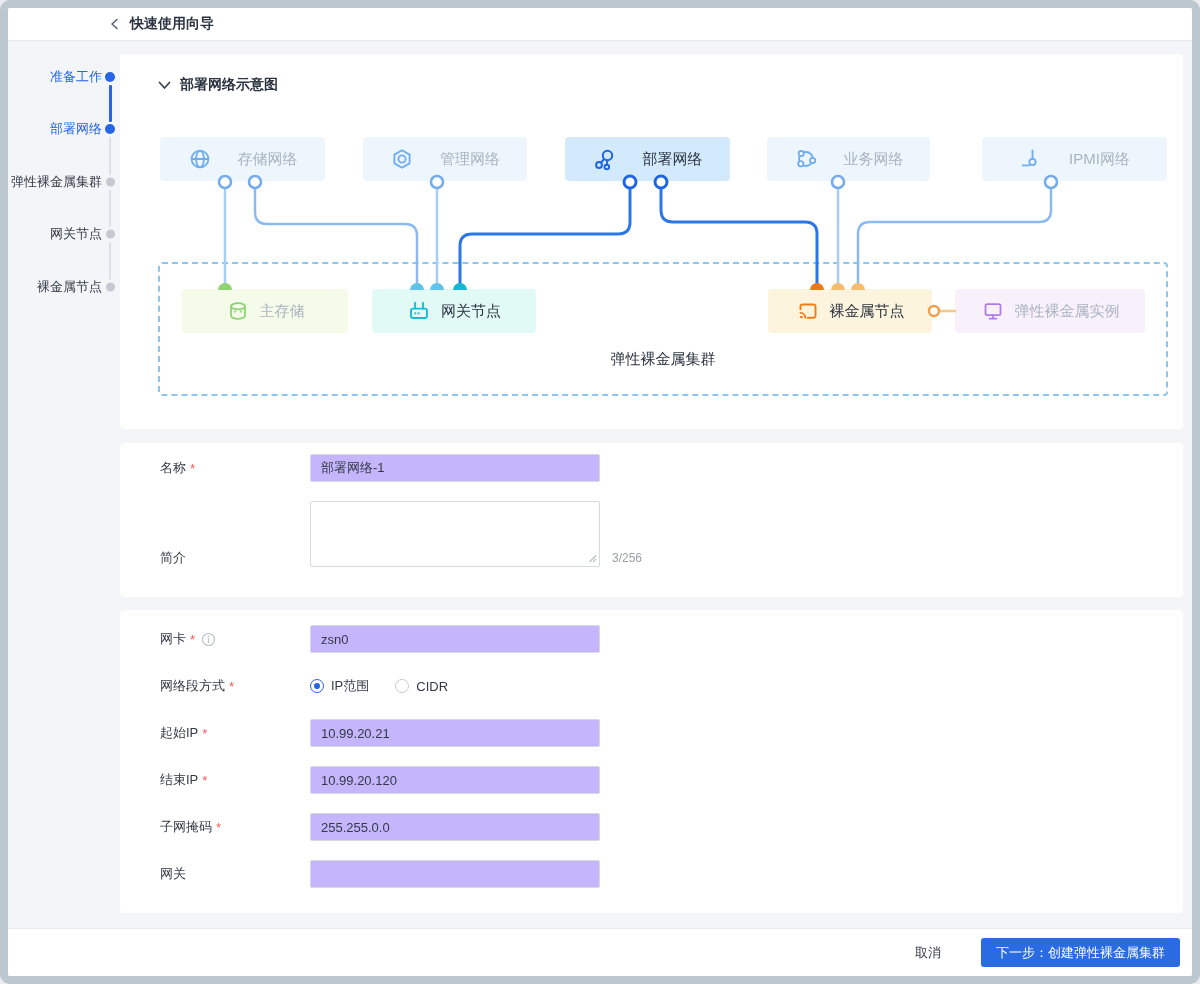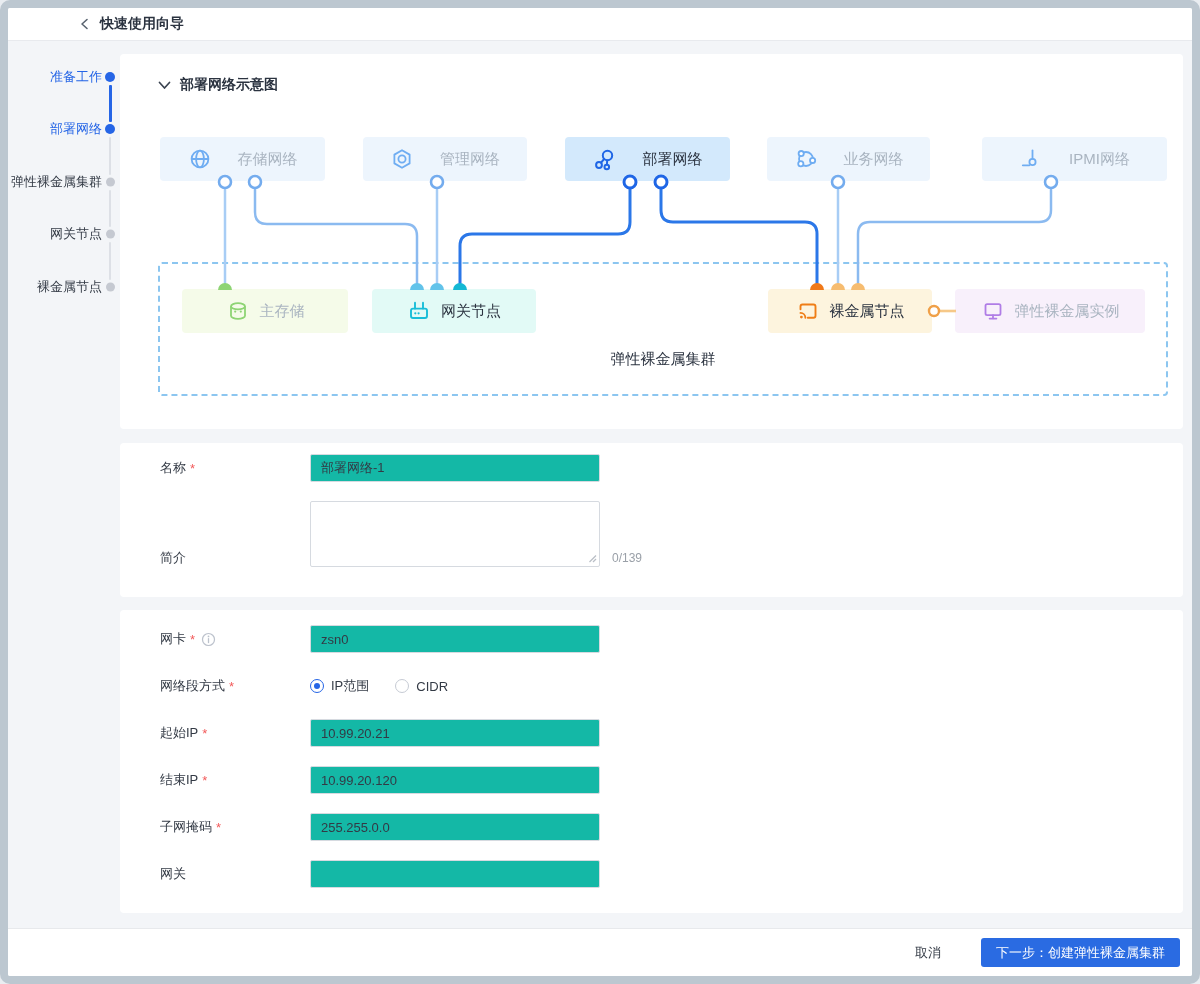--- a/index.html
+++ b/index.html
@@ -9,21 +9,21 @@
   .frame{
     width:1200px;height:984px;
     border:8px solid #bcc7d0;border-radius:10px;
     background:#f3f5f8;
     display:flex;flex-direction:column;overflow:hidden;
   }
 
   
   .header{
     height:33px;flex:0 0 33px;background:#fff;border-bottom:1px solid #e8eaee;
-    display:flex;align-items:center;padding-left:70px;gap:9px;
+    display:flex;align-items:center;padding-left:100px;gap:9px;
   }
   .header-title{font-size:14px;font-weight:700;color:#2b3340;}
   .back-btn{display:inline-flex;align-items:center;cursor:pointer;}
 
   
   .main{flex:1;display:flex;min-height:0;}
 
   
   .sidebar{width:112px;flex:0 0 112px;position:relative;}
   .seg{position:absolute;left:101px;width:2px;border-radius:1px;}
@@ -68,21 +68,21 @@
 
   
   .card-basic{margin-top:14px;height:154px;padding:11px 0 0 40px;}
   .card-net{margin-top:13px;height:303px;padding:15px 0 0 40px;}
   .form-row{display:flex;margin-bottom:19px;}
   .form-label{width:150px;flex:0 0 150px;display:flex;align-items:center;gap:4px;
     font-size:13px;color:#333a45;padding-top:0;height:28px;}
   .form-row--top .form-label{align-items:flex-start;padding-top:6px;height:auto;}
   .req{color:#f25a5a;font-size:13px;}
   .text-input{width:290px;height:28px;border:1px solid #d6dae0;border-radius:2px;
-    padding:0 10px;font-size:13px;color:#333a45;background:#14b8a6;outline:none;}
+    padding:0 10px;font-size:13px;color:#333a45;background:#c4b5fd;outline:none;}
   .ta-wrap{position:relative;width:290px;}
   .textarea{width:290px;height:66px;border:1px solid #d6dae0;border-radius:2px;
     padding:6px 10px;font-size:13px;color:#333a45;resize:none;outline:none;display:block;}
   .ta-handle{position:absolute;right:3px;bottom:4px;}
   .counter{font-size:12px;color:#9aa0a8;align-self:flex-end;margin-left:12px;padding-bottom:2px;}
   .desc-row{align-items:flex-end;}
 
   .radio-row{height:28px;align-items:center;display:flex;}
   .radio-group{display:flex;align-items:center;height:28px;}
   .radio-item{display:flex;align-items:center;gap:7px;cursor:pointer;}
@@ -307,21 +307,21 @@
           <div class="form-label">
             <span>简介</span>
           </div>
           <div class="ta-wrap">
             <textarea class="textarea" style=""></textarea>
             <svg class="ta-handle" width="9" height="9" viewBox="0 0 9 9">
               <line x1="8" y1="1.5" x2="1.5" y2="8" stroke="#b9bec6" stroke-width="1.2"></line>
               <line x1="8" y1="5" x2="5" y2="8" stroke="#b9bec6" stroke-width="1.2"></line>
             </svg>
           </div>
-          <span class="counter">0/139</span>
+          <span class="counter">3/256</span>
         </div>
       </section>
 
       <section class="card card-net">
         <div class="form-row">
           <div class="form-label">
             <span>网卡</span>
             <span class="req">*</span>
             <svg width="15" height="15" viewBox="0 0 16 16" style="margin-left:2px">
               <circle cx="8" cy="8" r="6.4" fill="none" stroke="#bcc2cc" stroke-width="1.3"></circle>

